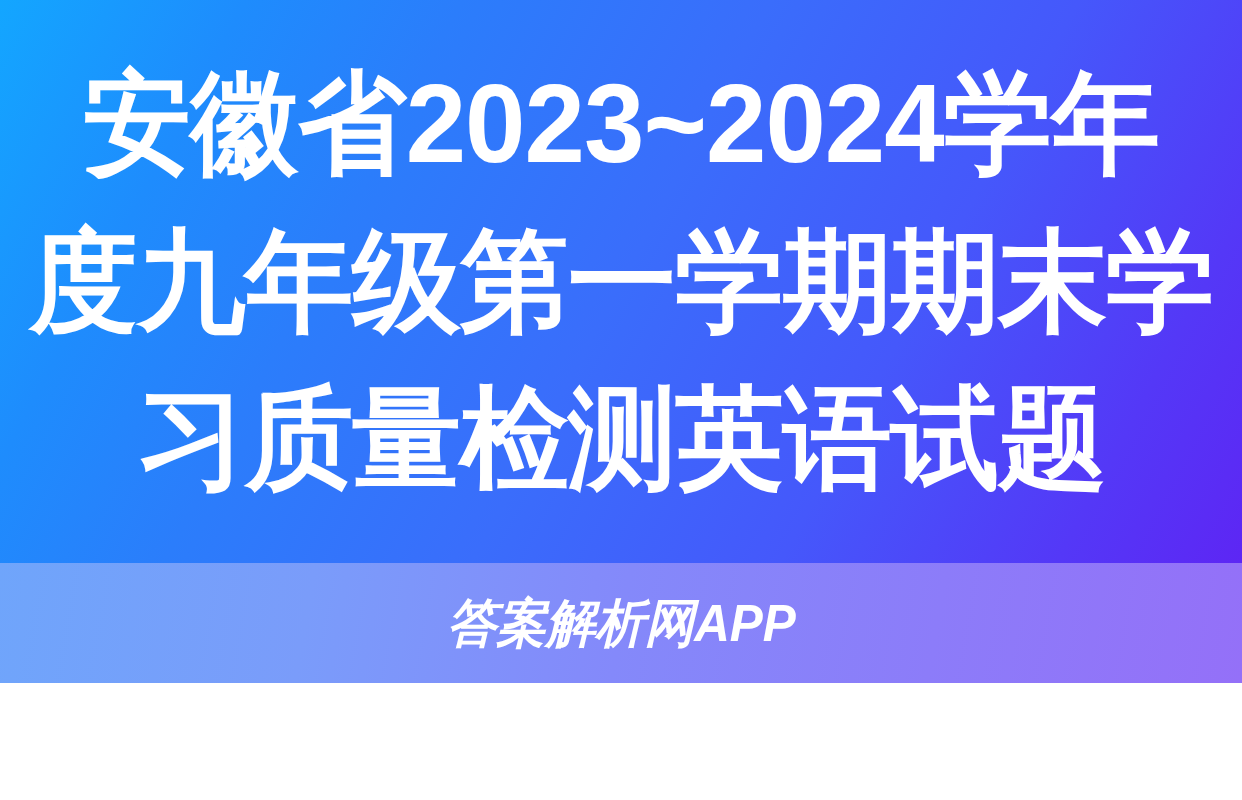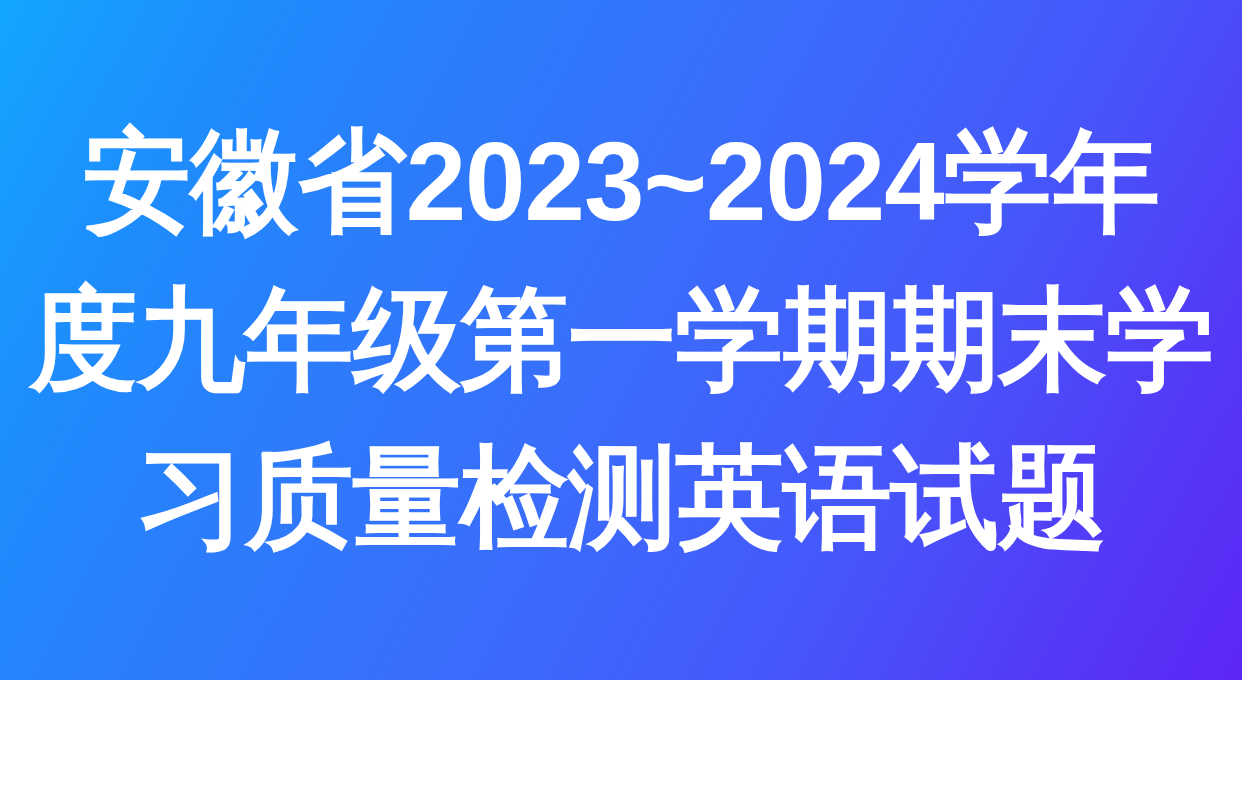--- a/index.html
+++ b/index.html
@@ -21,21 +21,21 @@
     height: 800px;
     display: flex;
     flex-direction: column;
     overflow: hidden;
   }
 
   
   #hero {
     position: relative;
     width: 1242px;
-    height: 680px;
+    height: 563px;
     background: linear-gradient(118deg,
                 #13A6FF 0%,
                 #1E8CFD 16%,
                 #2B7DFB 30%,
                 #3A6DFB 50%,
                 #4558FB 70%,
                 #5438F7 88%,
                 #5D26F4 100%);
     display: flex;
     align-items: center;
@@ -103,14 +103,17 @@
 <div id="poster">
 
   <div id="hero">
     <div id="hero-title">
       <div class="title-line">安徽省2023~2024学年</div>
       <div class="title-line">度九年级第一学期期末学</div>
       <div class="title-line">习质量检测英语试题</div>
     </div>
   </div>
 
+  <div id="footer-band">
+    <div id="footer-watermark">答案解析网APP</div>
+  </div>
 
 </div>
 
 </body></html>

